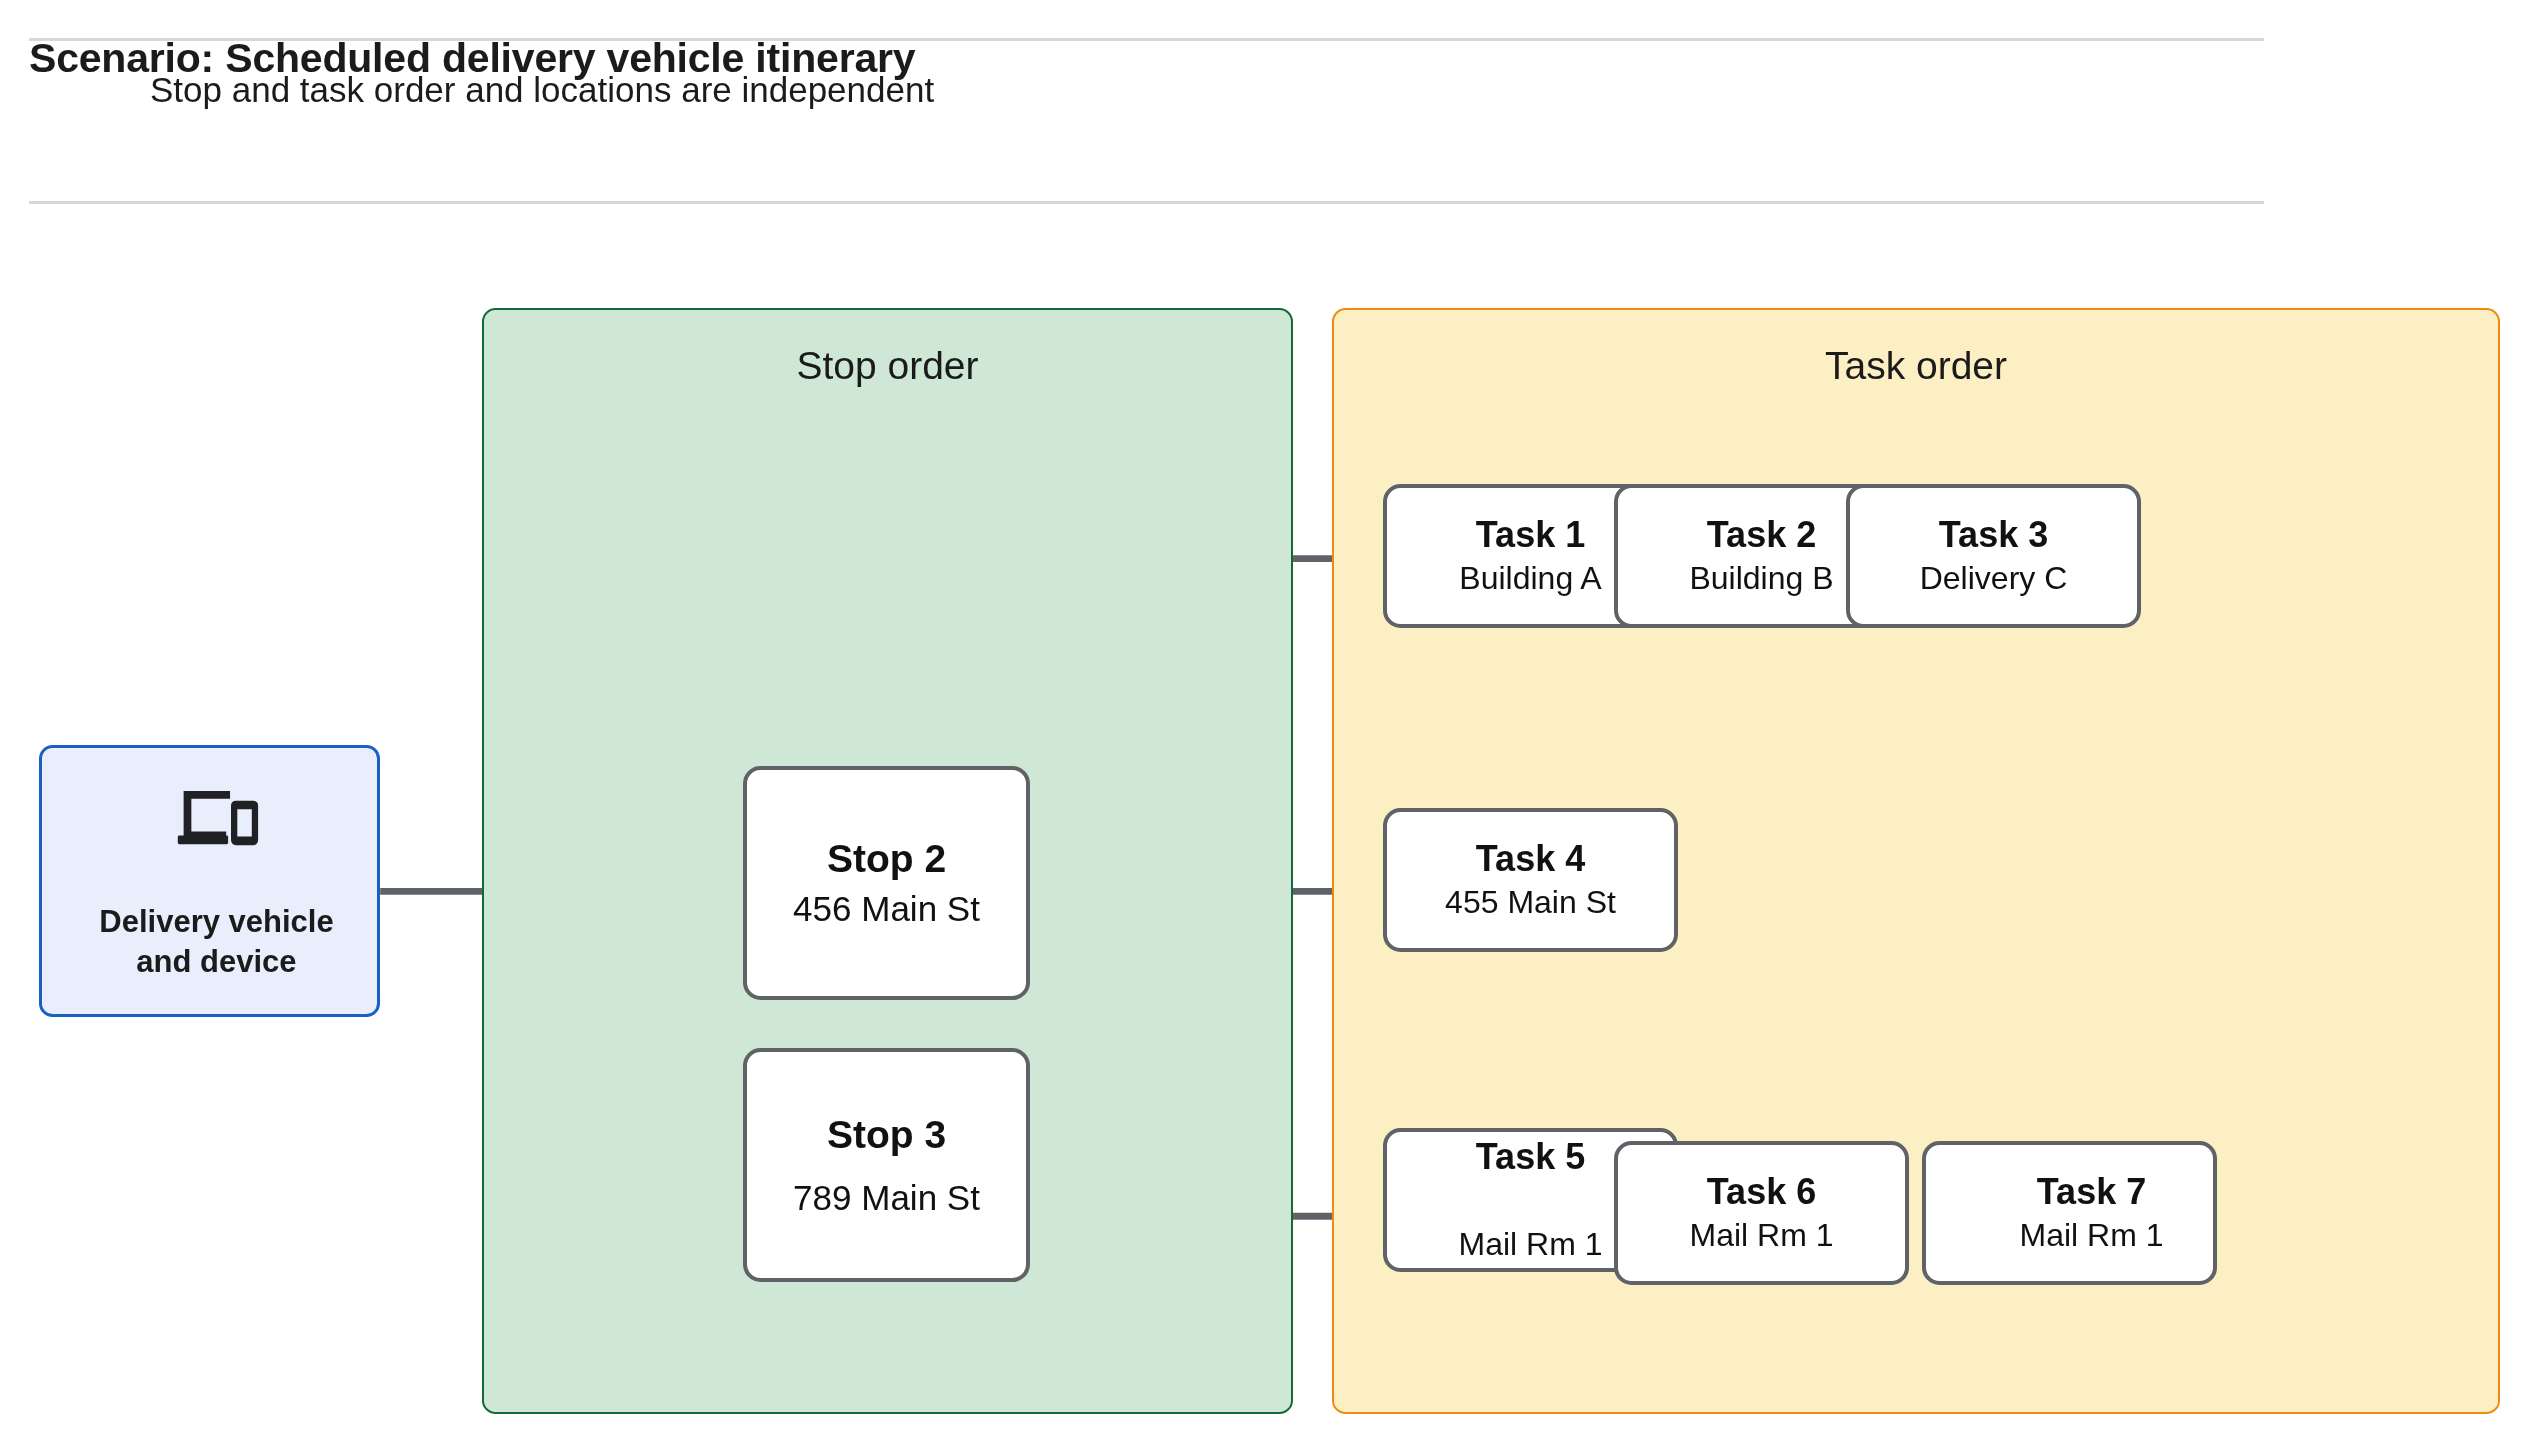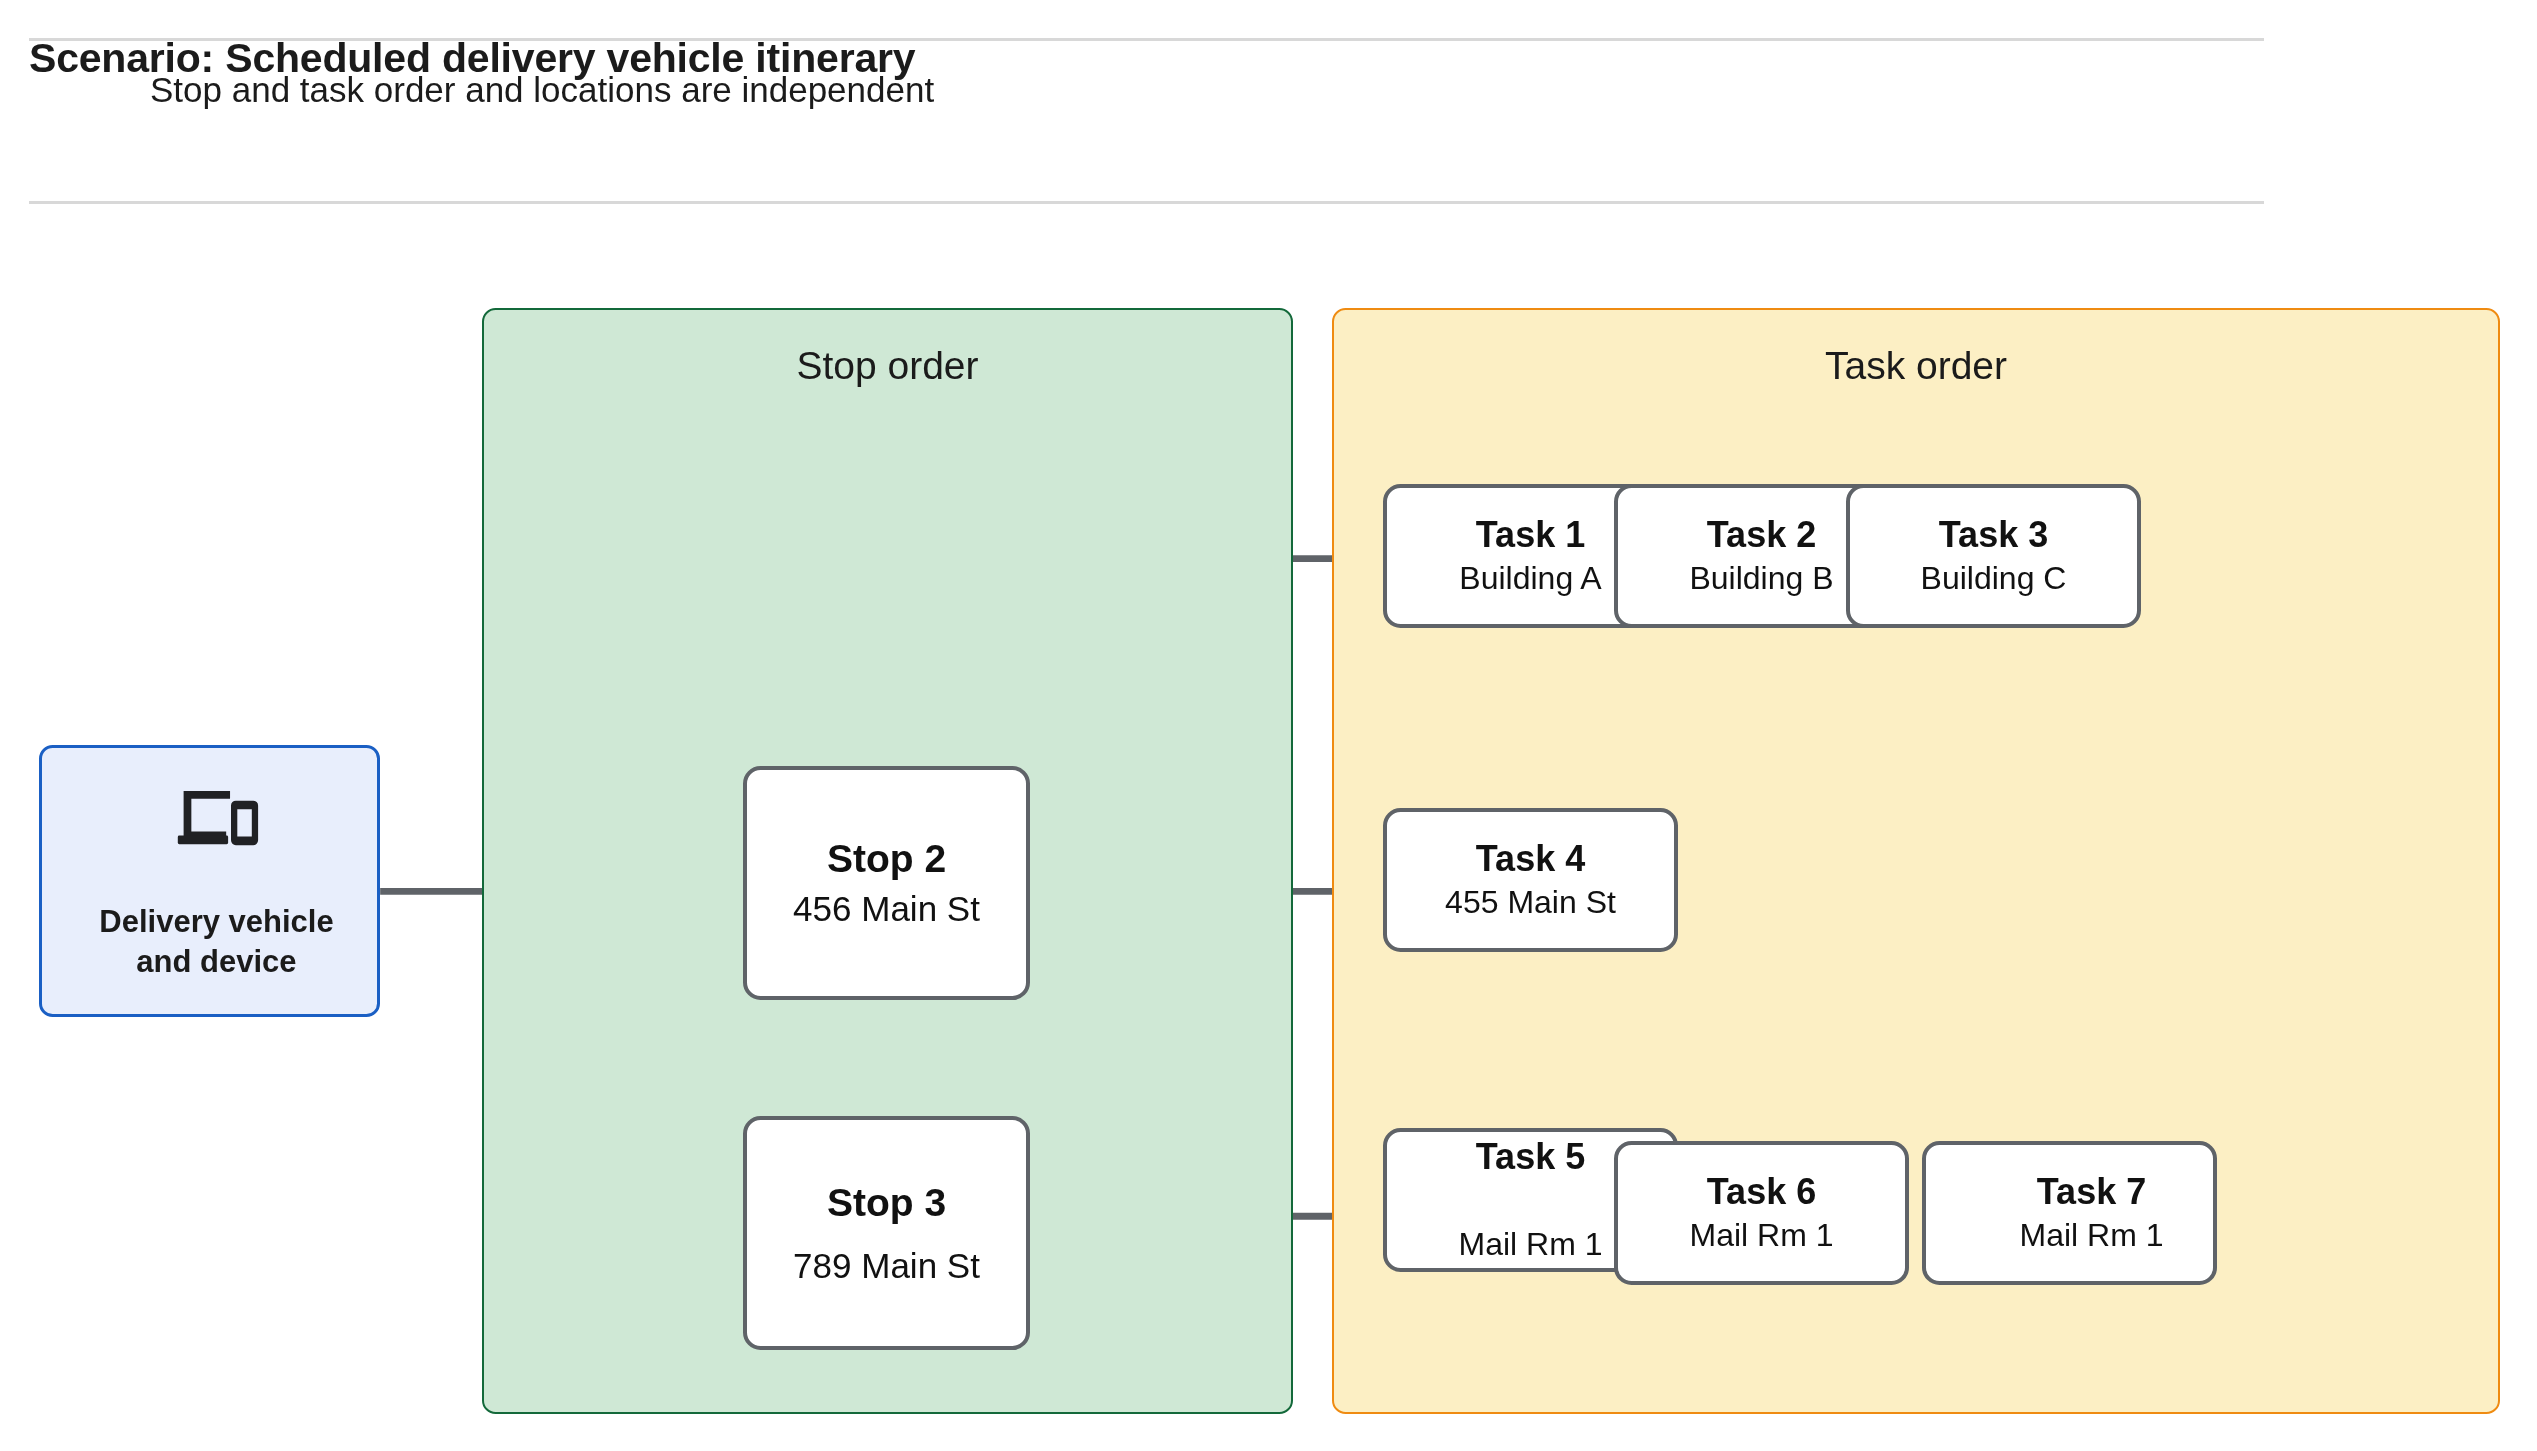--- a/index.html
+++ b/index.html
@@ -156,21 +156,21 @@
     color: #111111;
     margin-top: 3.9px;
   }
 
   .stop-card { width: 287px; height: 234px; left: 743px; }
   .stop-card .node-title { font-size: 39px; }
   .stop-card .node-sub { font-size: 35px; margin-top: 5.8px; }
 
   #stop-card-1 { top: 442px; }
   #stop-card-2 { top: 766px; }
-  #stop-card-3 { top: 1116px; gap: 13px; }
+  #stop-card-3 { top: 1048px; gap: 13px; }
 
   .task-card { width: 295px; height: 144px; }
   #task-card-1 { left: 1383px; top: 484px; }
   #task-card-2 { left: 1614px; top: 484px; }
   #task-card-3 { left: 1846px; top: 484px; }
   #task-card-4 { left: 1383px; top: 808px; }
   #task-card-5 { left: 1383px; top: 1128px; gap: 44px; }
   #task-card-6 { left: 1614px; top: 1141px; }
   #task-card-7 { left: 1922px; top: 1141px; padding-left: 44px; }
 </style>
@@ -247,21 +247,21 @@
   <div id="task-card-1" class="node-card task-card">
     <div class="node-title">Task 1</div>
     <div class="node-sub">Building A</div>
   </div>
   <div id="task-card-2" class="node-card task-card">
     <div class="node-title">Task 2</div>
     <div class="node-sub">Building B</div>
   </div>
   <div id="task-card-3" class="node-card task-card">
     <div class="node-title">Task 3</div>
-    <div class="node-sub">Building C</div>
+    <div class="node-sub">Delivery C</div>
   </div>
   <div id="task-card-4" class="node-card task-card">
     <div class="node-title">Task 4</div>
     <div class="node-sub">455 Main St</div>
   </div>
   <div id="task-card-5" class="node-card task-card">
     <div class="node-title">Task 5</div>
     <div class="node-sub">Mail Rm 1</div>
   </div>
   <div id="task-card-6" class="node-card task-card">

